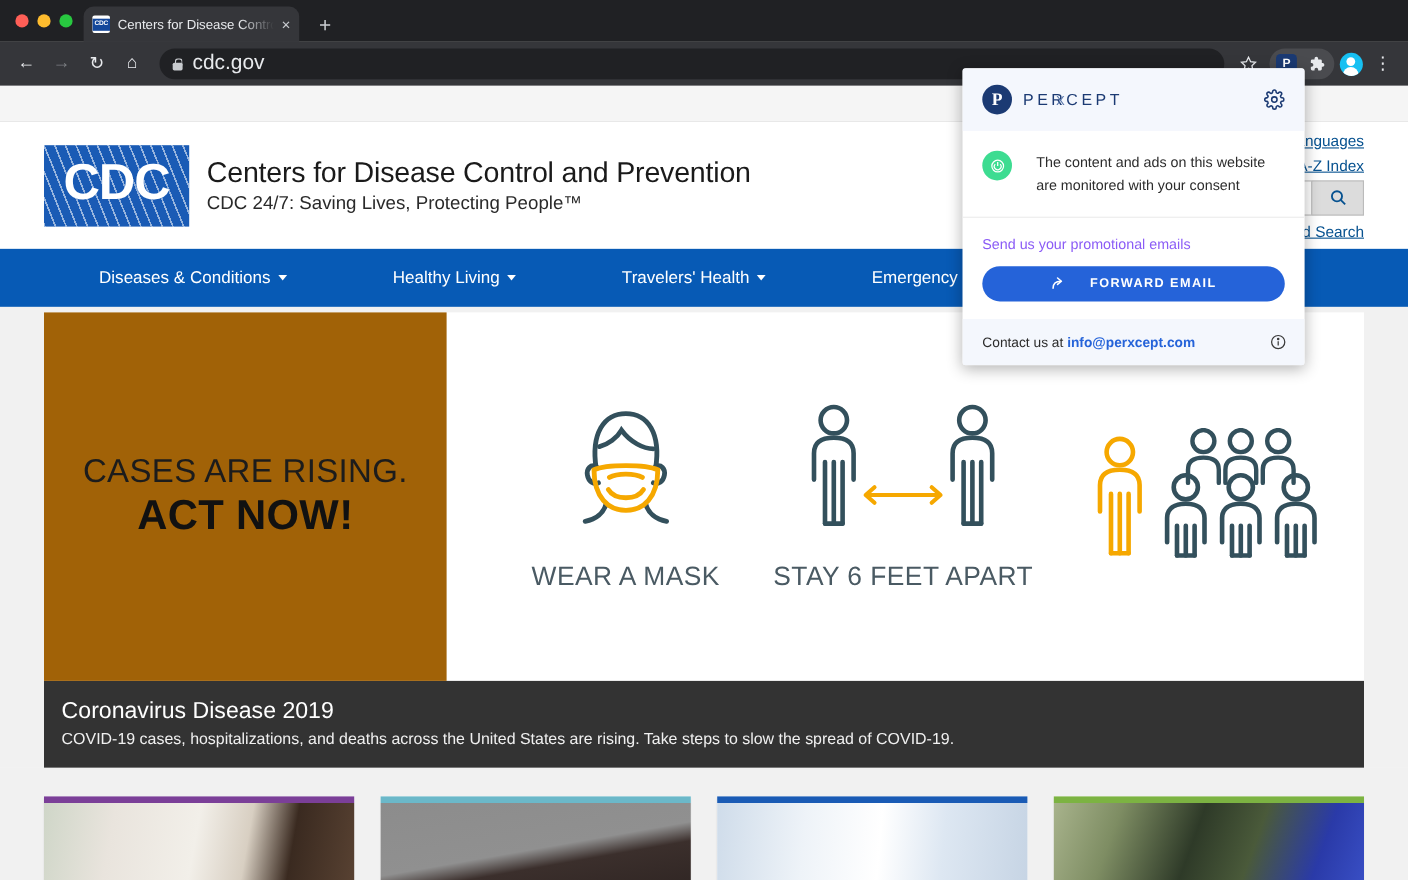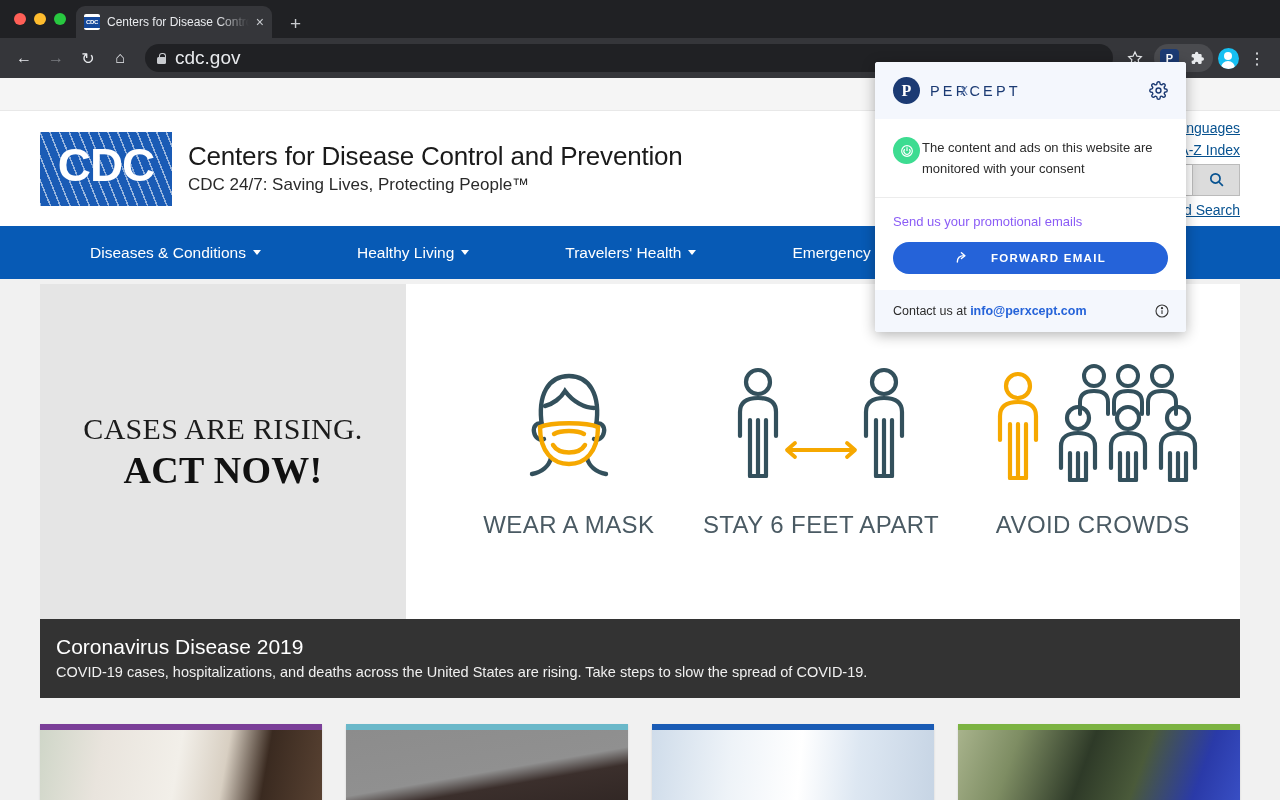--- a/index.html
+++ b/index.html
@@ -178,25 +178,24 @@
     width: 0; height: 0;
     border-left: 4.5px solid transparent;
     border-right: 4.5px solid transparent;
     border-top: 5.5px solid #fff;
   }
 
   
   .hero-wrap { padding: 0 40px; background: #f1f1f1; padding-top: 5px; }
   .hero { display: flex; background: #fff; height: 335px; }
   .hero-left {
-    width: 366px; background: #e5e5e5; flex: none;
+    width: 366px; background: #a16207; flex: none;
     display: flex; flex-direction: column;
     align-items: center; justify-content: center;
     gap: 2px;
-    font-family: Liberation Serif, serif;
   }
   .hero-l1 { font-size: 30px; color: #1c1c1c; letter-spacing: 0.3px; font-weight: 400; }
   .hero-l2 { font-size: 38px; color: #111; font-weight: bold; letter-spacing: 0.3px; }
   .hero-right { flex: 1; display: flex; align-items: center; justify-content: space-around; padding: 0 18px; margin-left: 35px; }
   .pillar { display: flex; flex-direction: column; align-items: center; gap: 22px; }
   .pillar-label { font-size: 24px; color: #4a5a63; letter-spacing: 0.4px; white-space: nowrap; }
   .hero-caption { background: #333333; padding: 16px 16px 18px 16px; }
   .hero-cap-title { color: #fff; font-size: 21px; font-weight: 400; }
   .hero-cap-sub { color: #f0f0f0; font-size: 14.5px; margin-top: 5px; }
 
@@ -228,21 +227,21 @@
   }
   .brand-name {
     font-size: 14.5px; letter-spacing: 3.2px;
     color: #1b3a73; font-weight: 400; position: relative;
   }
   .brand-x {
     position: absolute; left: 30px; top: 1px;
     font-size: 12px; color: #5b78ab; letter-spacing: 0;
   }
   .popup-body { padding: 18px 18px 0 18px; }
-  .consent-row { display: flex; align-items: flex-start; gap: 2px; padding-bottom: 18px; }
+  .consent-row { display: flex; align-items: flex-start; gap: 22px; padding-bottom: 18px; }
   .consent-ico {
     width: 27px; height: 27px; border-radius: 50%;
     background: #3ddc91; flex: none;
     display: flex; align-items: center; justify-content: center;
   }
   .consent-text { font-size: 13px; color: #2c2c2c; line-height: 1.62; }
   .divider { height: 1px; background: #ececec; }
   .promo { padding: 16px 18px 16px 18px; }
   .promo-label { font-size: 13px; color: #8b5cf6; margin-bottom: 13px; }
   .fwd-btn {
@@ -436,21 +435,20 @@
                   <path d="M132 89 L132 116 M148 89 L148 116 M140 89 L140 116"></path>
                   <path d="M132 116 L140 116 M148 116 L140 116"></path>
                 </g>
                 <g fill="none" stroke="#33505c" stroke-width="4.2" stroke-linecap="round" stroke-linejoin="round">
                   <circle cx="190" cy="54" r="11"></circle>
                   <path d="M173 82 C173 73 180 69 190 69 C200 69 207 73 207 82 L207 104 M173 82 L173 104" fill="#fff"></path>
                   <path d="M182 89 L182 116 M198 89 L198 116 M190 89 L190 116"></path>
                   <path d="M182 116 L190 116 M198 116 L190 116"></path>
                 </g>
               </svg>
-              <div class="pillar-label">AVOID CROWDS</div>
             </div>
 
           </div>
         </div>
         <div class="hero-caption">
           <div class="hero-cap-title">Coronavirus Disease 2019</div>
           <div class="hero-cap-sub">COVID-19 cases, hospitalizations, and deaths across the United States are rising. Take steps to slow the spread of COVID-19.</div>
         </div>
       </div>
 

